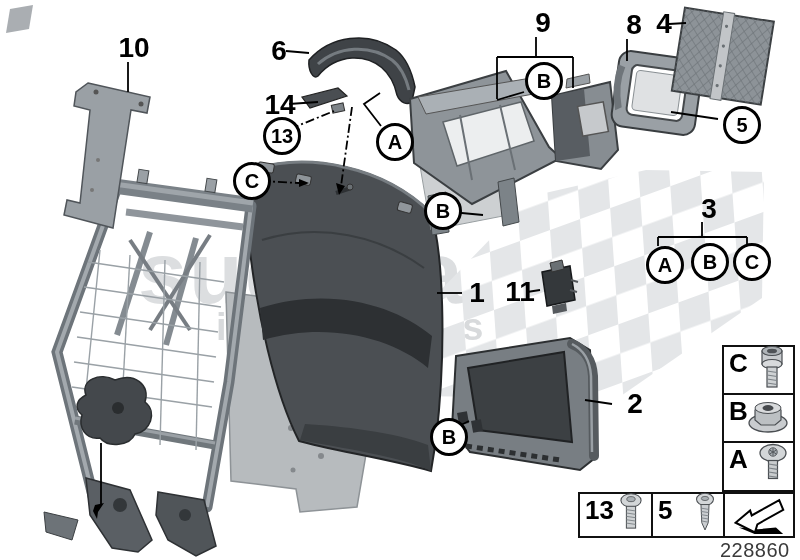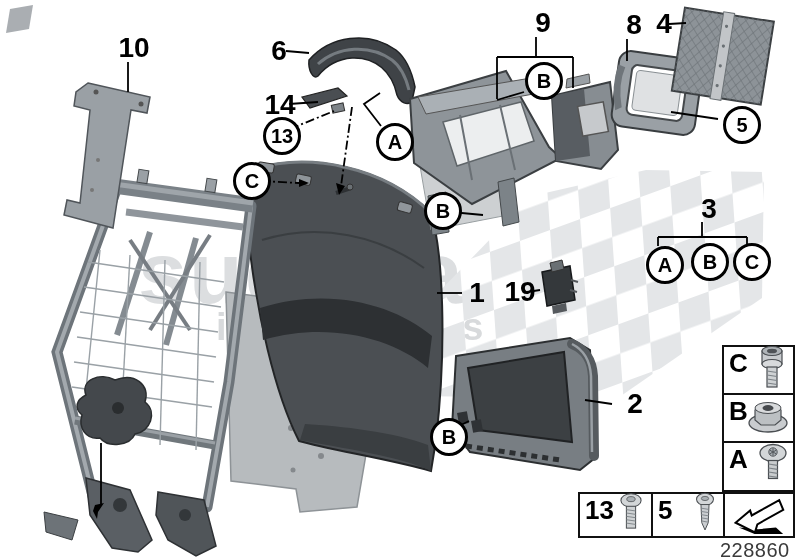--- a/index.html
+++ b/index.html
@@ -218,21 +218,21 @@
   </svg>
 
   <div id="callout-layer">
       <div class="num-label" style="left: 127px; top: 48px;">10</div>
       <div class="num-label" style="left: 272px; top: 51px;">6</div>
       <div class="num-label" style="left: 273px; top: 105px;">14</div>
       <div class="num-label" style="left: 536px; top: 23px;">9</div>
       <div class="num-label" style="left: 627px; top: 25px;">8</div>
       <div class="num-label" style="left: 657px; top: 24px;">4</div>
       <div class="num-label" style="left: 470px; top: 293px;">1</div>
-      <div class="num-label" style="left: 513px; top: 292px;">19</div>
+      <div class="num-label" style="left: 513px; top: 292px;">11</div>
       <div class="num-label" style="left: 702px; top: 209px;">3</div>
       <div class="num-label" style="left: 628px; top: 404px;">2</div>
       <div class="circle-label" style="left: 274px; top: 135px;">13</div>
       <div class="circle-label" style="left: 387px; top: 141px;">A</div>
       <div class="circle-label" style="left: 244px; top: 180px;">C</div>
       <div class="circle-label" style="left: 536px; top: 80px;">B</div>
       <div class="circle-label" style="left: 435px; top: 210px;">B</div>
       <div class="circle-label" style="left: 734px; top: 124px;">5</div>
       <div class="circle-label" style="left: 657px; top: 264px;">A</div>
       <div class="circle-label" style="left: 702px; top: 261px;">B</div>

